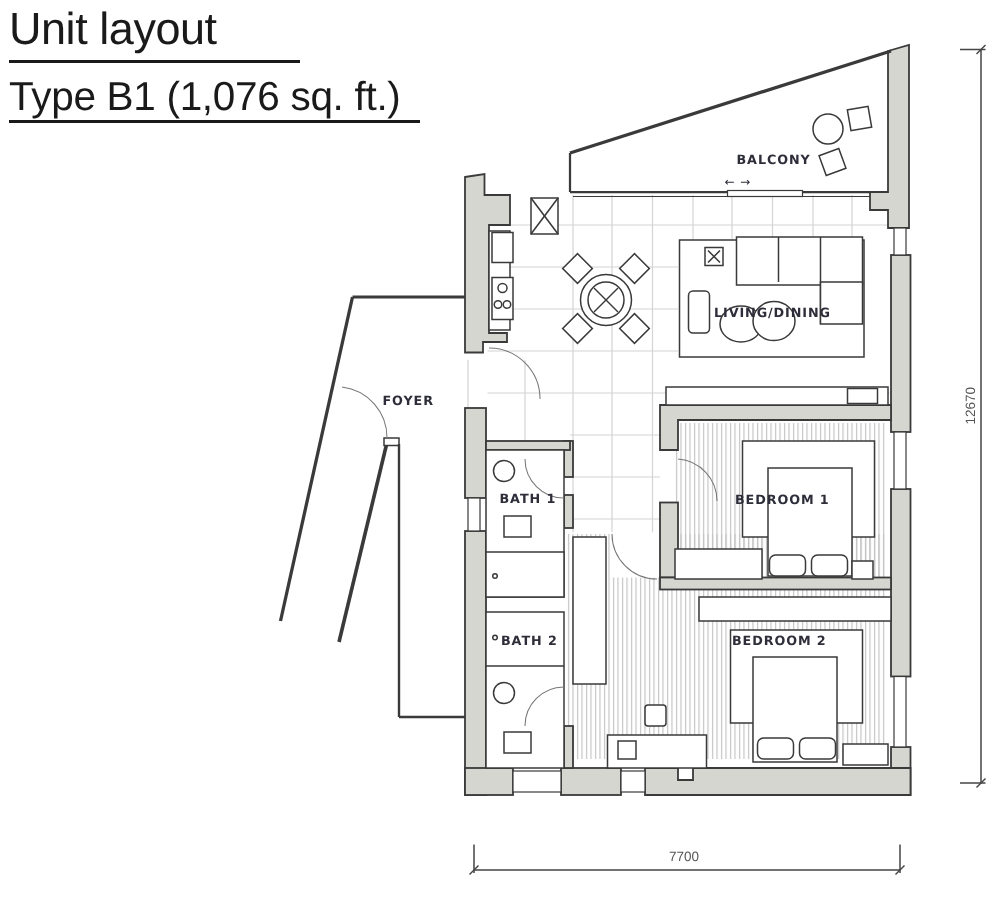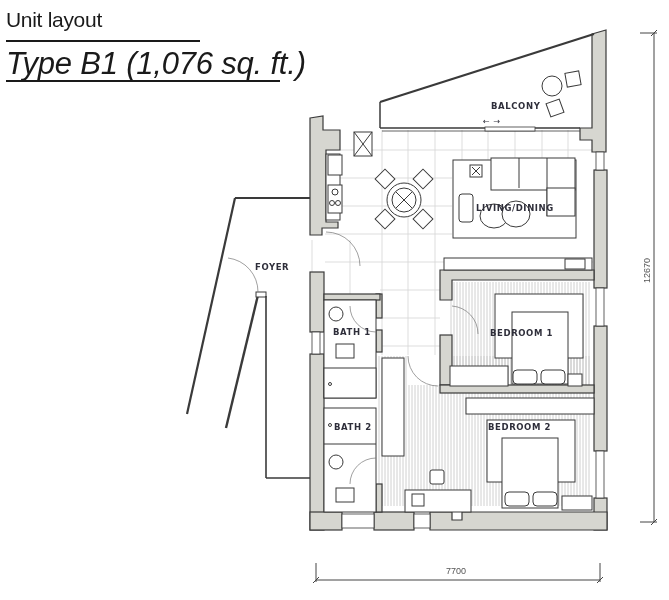--- a/index.html
+++ b/index.html
@@ -1,19 +1,19 @@
 <!DOCTYPE html>
 <html><head>
 <meta charset="utf-8">
 <style>
   html,body{margin:0;padding:0;background:#ffffff;}
   body{width:669px;height:600px;position:relative;overflow:hidden;font-family:"Liberation Sans",sans-serif;}
-  .title{position:absolute;left:6px;top:4px;font-size:21px;color:#1a1a1a;letter-spacing:-0.3px;line-height:32px;}
+  .title{position:absolute;left:6px;top:4px;font-size:30px;color:#1a1a1a;letter-spacing:-0.3px;line-height:32px;}
   .title-rule{position:absolute;left:6px;top:40px;width:194px;height:2px;background:#1a1a1a;}
-  .subtitle{position:absolute;left:6px;top:49px;font-size:31px;color:#1a1a1a;letter-spacing:-0.2px;line-height:30px;font-style:italic;}
+  .subtitle{position:absolute;left:6px;top:49px;font-size:27px;color:#1a1a1a;letter-spacing:-0.2px;line-height:30px;}
   .subtitle-rule{position:absolute;left:6px;top:80px;width:274px;height:2px;background:#1a1a1a;}
   svg{position:absolute;left:0;top:0;}
   .lbl{font-family:"DejaVu Sans",sans-serif;font-size:8.5px;fill:#2e2e3a;letter-spacing:0.6px;font-weight:bold;}
   .dim{font-family:"Liberation Sans",sans-serif;font-size:9px;fill:#555;}
 </style>
 </head>
 <body>
 
 <div class="title">Unit layout</div>
 <div class="title-rule"></div>

